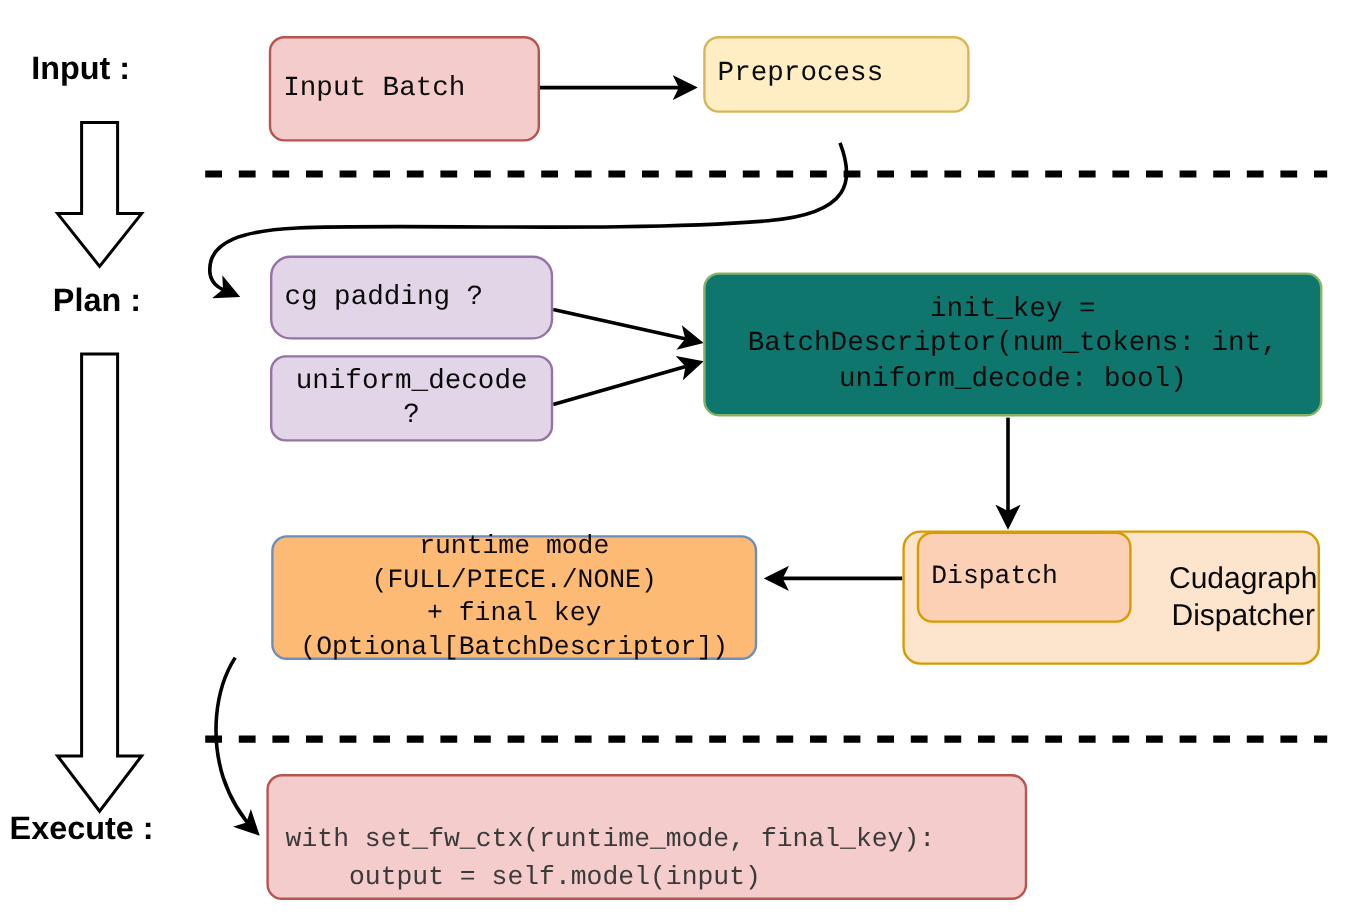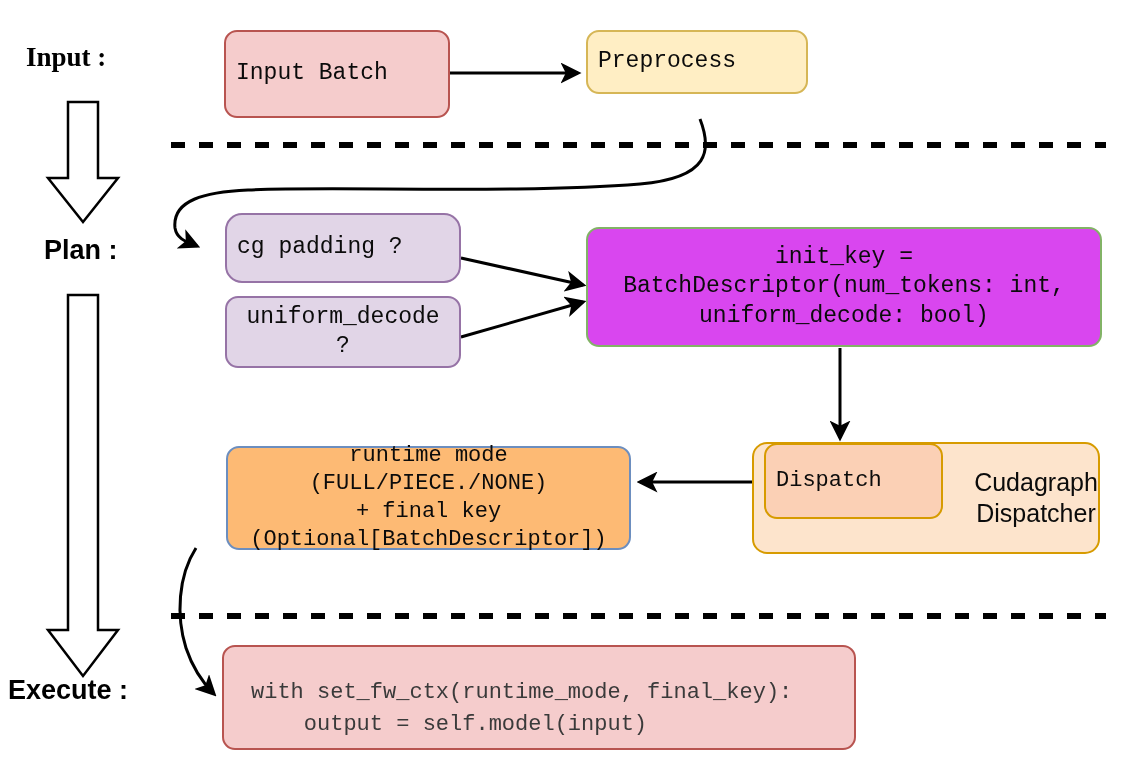--- a/index.html
+++ b/index.html
@@ -40,24 +40,24 @@
     justify-content: flex-start;
     text-align: center;
     font-family: Liberation Mono, monospace;
     font-size: 23px;
     color: #0b0b0b;
     line-height: 1.28;
     padding: 2px 10px;
   }
   .node .txt { display: block; white-space: pre-line; }
   .node-code {
-    align-items: center;
+    align-items: flex-end;
     justify-content: flex-start;
     font-family: "DejaVu Serif", serif;
-    padding: 13px;
+    padding: 0;
   }
   .node-code .txt {
     font-family: "Liberation Mono", monospace;
     font-size: 22px;
     line-height: 1.45;
     color: #3a3a3a;
     text-align: left;
     white-space: pre;
     padding: 22px 0 0 14px;
   }
@@ -100,41 +100,41 @@
 
   <line x1="461" y1="337" x2="583" y2="302" stroke="#000000" stroke-width="3" marker-end="url(#arrowhead)"></line>
 
   <line x1="840" y1="348" x2="840" y2="438" stroke="#000000" stroke-width="3" marker-end="url(#arrowhead)"></line>
 
   <line x1="752" y1="482" x2="640" y2="482" stroke="#000000" stroke-width="3" marker-end="url(#arrowhead)"></line>
 
   <path d="M 196 548 C 178 576 176 616 186 648 C 194 672 206 686 214 694" fill="none" stroke="#000000" stroke-width="3" marker-end="url(#arrowhead)"></path>
 </svg>
 
-<div class="stage-label" style="left:26px; top:42px;font-family:Liberation Serif, serif;">Input :</div>
+<div class="stage-label" style="left:26px; top:42px;">Input :</div>
 <div class="stage-label" style="left:44px; top:235px;">Plan :</div>
 <div class="stage-label" style="left:8px; top:675px;">Execute :</div>
 
 <div class="node" style="left:224px; top:30px; width:226px; height:88px; background:#f5cccc; border-color:#b85450;">
   <span class="txt">Input Batch</span>
 </div>
 
 <div class="node" style="left:586px; top:30px; width:222px; height:64px; background:#ffeec4; border-color:#d6b656;">
   <span class="txt">Preprocess</span>
 </div>
 
 <div class="node" style="left:225px; top:213px; width:236px; height:70px; background:#e1d5e7; border-color:#9673a6;border-radius:17px;">
   <span class="txt">cg padding ?</span>
 </div>
 
 <div class="node" style="left:225px; top:296px; width:236px; height:72px; background:#e1d5e7; border-color:#9673a6;">
   <span class="txt">uniform_decode ?</span>
 </div>
 
-<div class="node" style="left:586px; top:227px; width:516px; height:120px; background:#d946ef; border-color:#82b366; font-size:23px;">
+<div class="node" style="left:586px; top:227px; width:516px; height:120px; background:#0f766e; border-color:#82b366; font-size:23px;">
   <span class="txt">init_key = BatchDescriptor(num_tokens: int,
 uniform_decode: bool)</span>
 </div>
 
 <div class="node" style="left:752px; top:442px; width:348px; height:112px; background:#fde4cc; border-color:#d79b00; border-radius:15px;">
 </div>
 <div class="outer-label" style="left:956px; top:452px; width:160px; height:92px;">
   <span class="txt">Cudagraph
 Dispatcher</span>
 </div>

